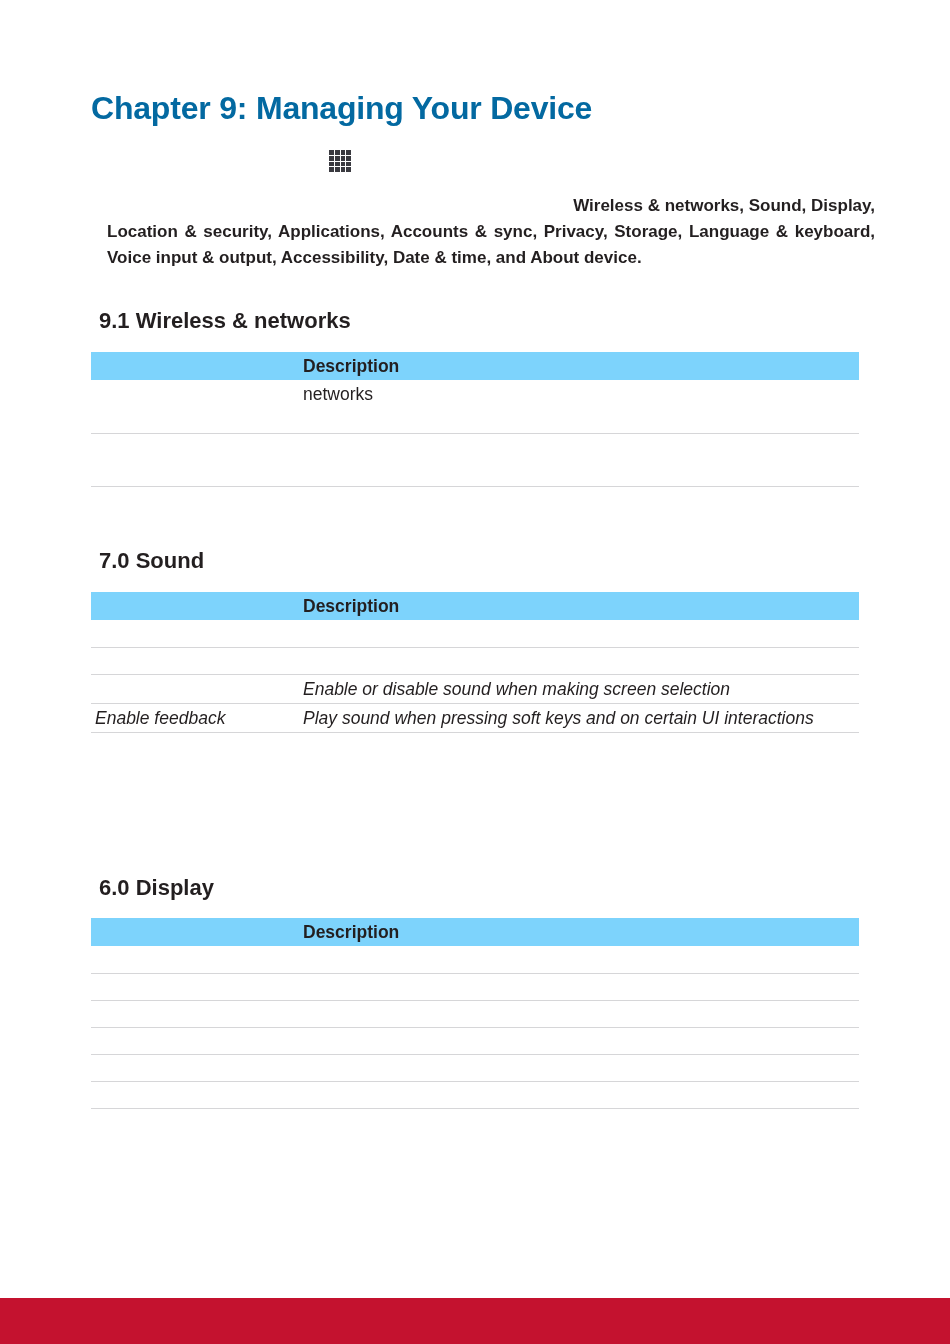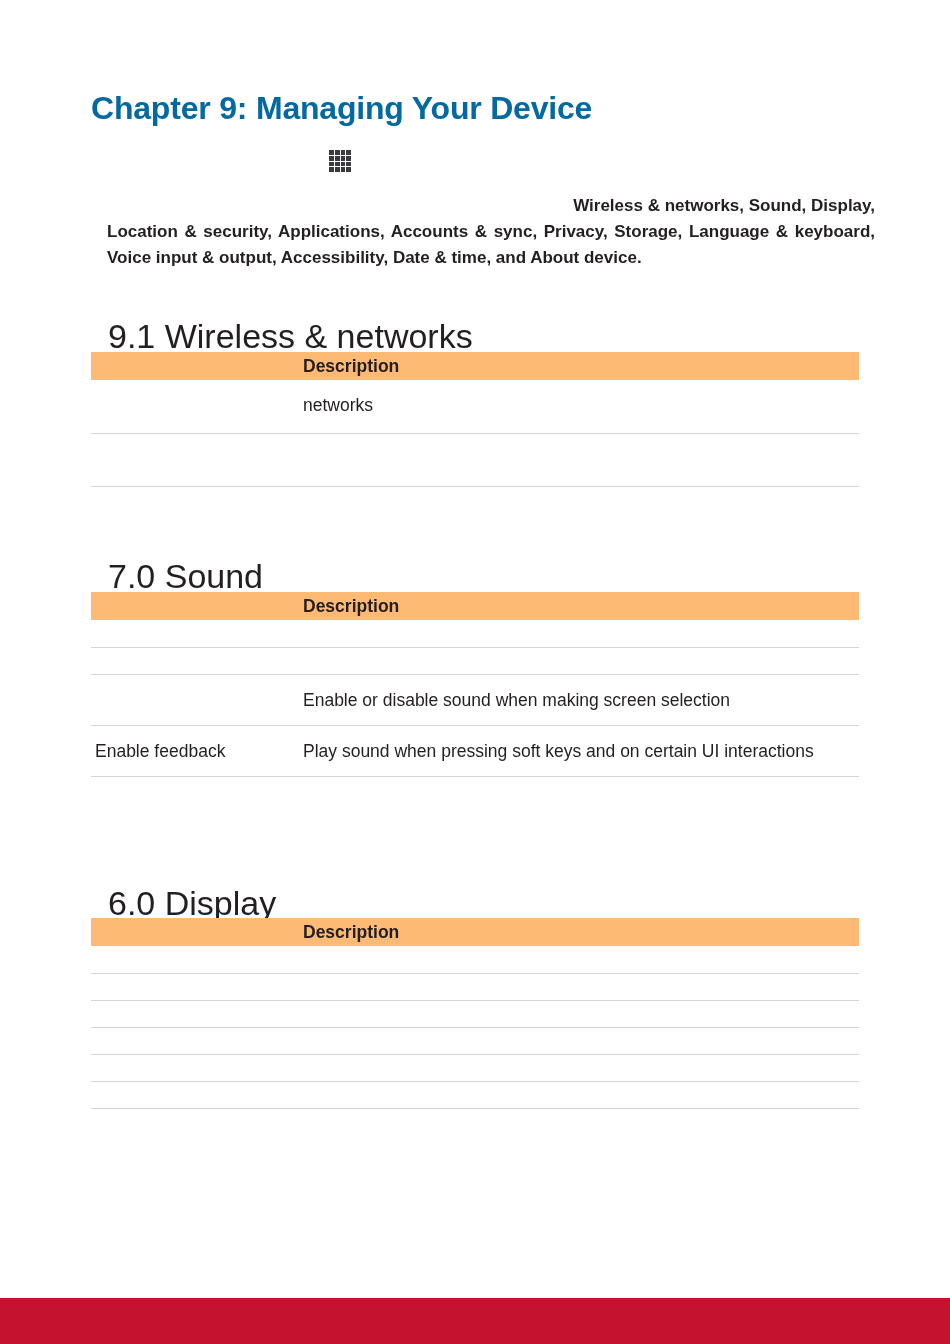--- a/index.html
+++ b/index.html
@@ -19,40 +19,40 @@
       gap: 1px; background: #ffffff; padding: 0;
     }
     .grid-icon span { background: #3a3a40; }
     .intro {
       position: absolute; left: 91px; top: 177px; width: 768px; margin: 16px;
       font-size: 17px; font-weight: bold; line-height: 26px; color: #231f20;
       text-align: justify;
     }
     .intro .first-line { display: block; text-align: right; }
     .section-title {
-      position: absolute; left: 91px; margin: 17px;
-      font-size: 34px; font-weight: normal; color: #231f20; white-space: nowrap;
+      position: absolute; left: 91px; margin: 8px;
+      font-size: 22px; font-weight: bold; color: #231f20; white-space: nowrap;
     }
     table.settings {
       position: absolute; left: 91px; width: 768px;
       border-collapse: collapse; font-size: 17.5px; color: #231f20;
     }
     table.settings th {
-      background: #fdba74; text-align: left; font-weight: bold;
+      background: #7dd3fc; text-align: left; font-weight: bold;
       height: 28px; padding: 0 4px; vertical-align: middle; font-size: 17.5px;
     }
     table.settings td {
-      padding: 11px 4px; vertical-align: top; border-bottom: 1px solid #d6d6d8;
+      padding: 0 4px; vertical-align: top; border-bottom: 1px solid #d6d6d8;
       line-height: 28px; white-space: nowrap;
     }
     table.settings td.col-name { width: 200px; }
     table.settings th.col-name { width: 200px; }
     .tall { height: 53px; }
     .tall-bottom td { vertical-align: bottom; }
-    .short { height: 27px; }
+    .short { height: 27px; font-style: italic; }
     .footer-bar {
       position: absolute; left: 0; top: 1298px; width: 950px; height: 46px;
       background: #c4122f;
     }
   </style>
 </head>
 <body>
 
 <h1 class="chapter-title">Chapter 9: Managing Your Device</h1>
 

